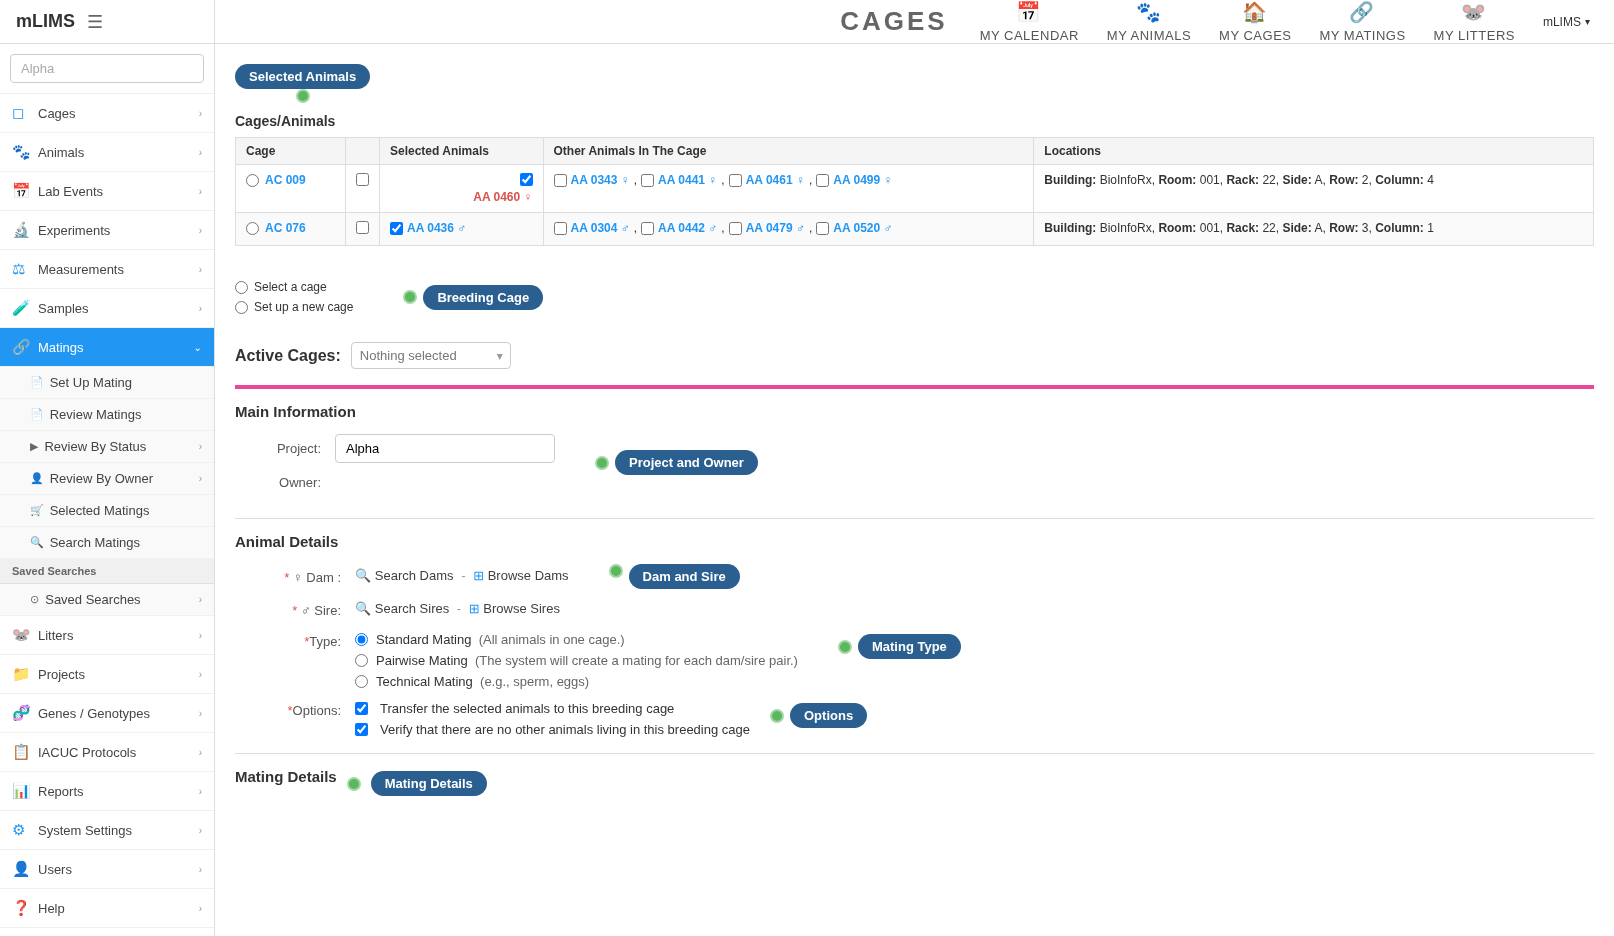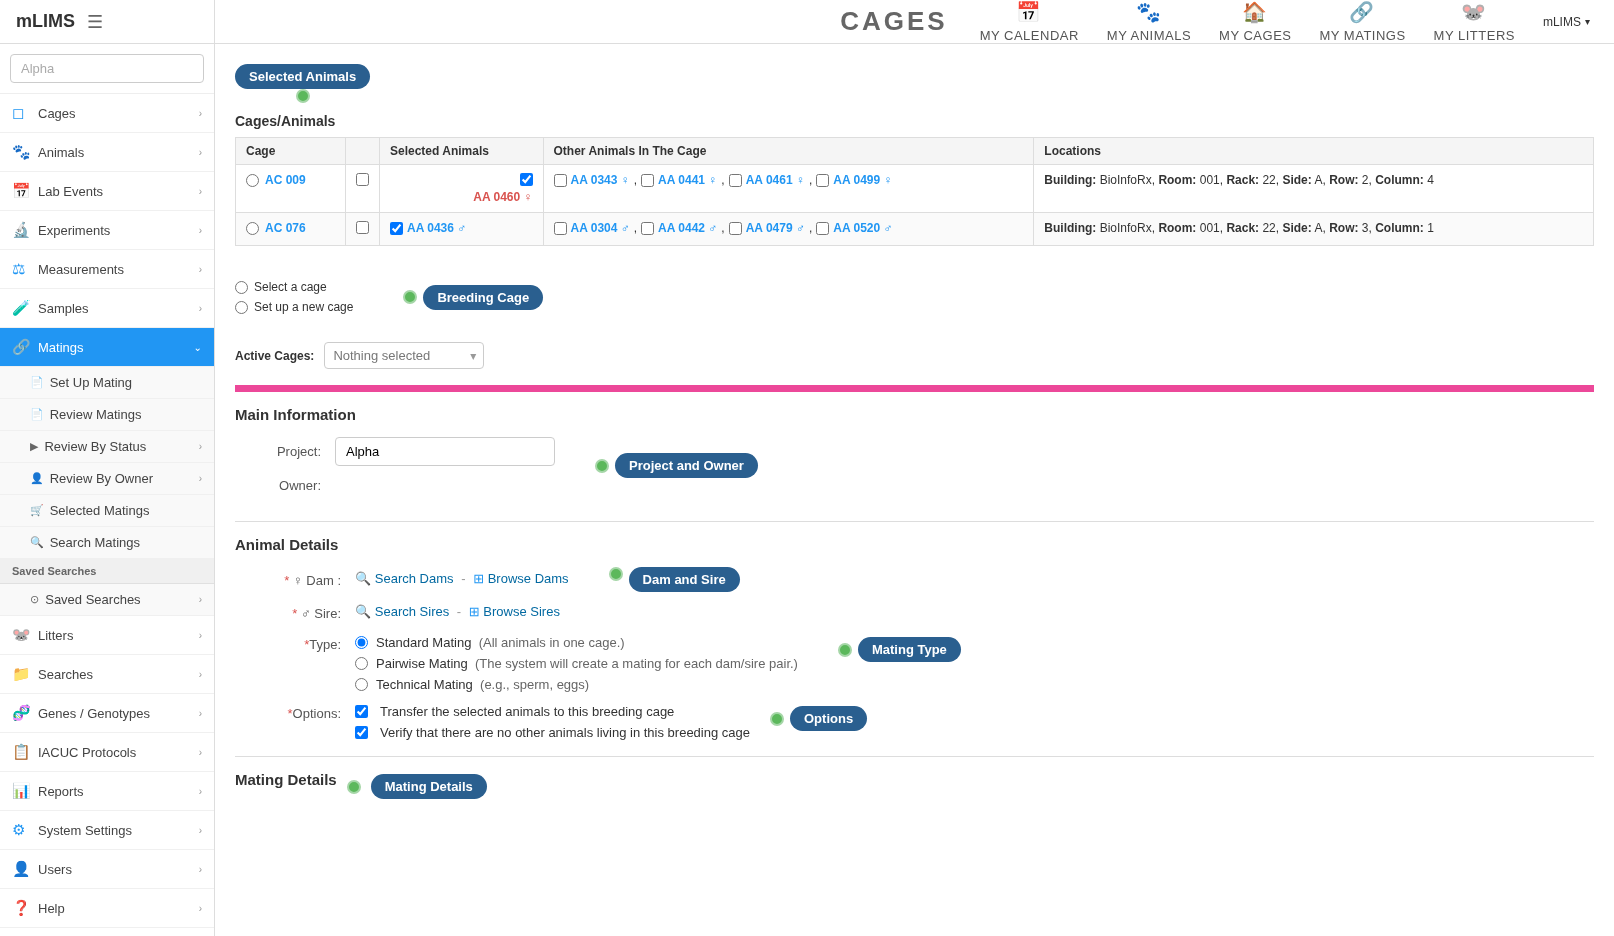--- a/index.html
+++ b/index.html
@@ -127,38 +127,38 @@
     .link-red { color: #d9534f; text-decoration: none; font-weight: bold; cursor: pointer; }
 
     .bold-text { font-weight: bold; }
 
     
     .radio-group { display: flex; flex-direction: column; gap: 6px; margin: 18px 0; }
     .radio-item { display: flex; align-items: center; gap: 6px; font-size: 12px; }
 
     
     .active-cages-row { display: flex; align-items: center; gap: 10px; margin-bottom: 16px; }
-    .active-cages-row label { font-weight: bold; font-size: 12px; }
+    .active-cages-row label { font-weight: bold; font-size: 16px; }
     .active-cages-select {
       padding: 5px 28px 5px 8px;
       border: 1px solid #ccc;
       border-radius: 4px;
       background: #fff;
       font-size: 13px;
       color: #777;
       appearance: none;
       min-width: 160px;
       cursor: pointer;
     }
     .select-wrapper { position: relative; display: inline-block; }
     .select-wrapper::after { content: "▾"; position: absolute; right: 8px; top: 50%; transform: translateY(-50%); color: #999; pointer-events: none; font-size: 12px; }
 
     
     .info-section {
-      border-top: 7px solid #ec4899;
+      border-top: 4px solid #ec4899;
       padding-top: 14px;
       margin-bottom: 16px;
     }
     .info-section-title {
       font-size: 15px;
       font-weight: bold;
       color: #333;
       margin-bottom: 14px;
     }
     .form-row {
@@ -201,21 +201,21 @@
     }
     .animal-label {
       width: 120px;
       text-align: right;
       padding-right: 14px;
       font-size: 13px;
       color: #555;
       padding-top: 2px;
     }
     .animal-content { flex: 1; }
-    .action-link { color: #0369a1; cursor: pointer; text-decoration: none; font-size: 13px; }
+    .action-link { color: #404040; cursor: pointer; text-decoration: none; font-size: 13px; }
     .separator { color: #999; margin: 0 4px; }
 
     
     .type-radio-group { display: flex; flex-direction: column; gap: 6px; }
     .type-radio-item { display: flex; align-items: center; gap: 8px; font-size: 13px; }
 
     
     .checkbox-group { display: flex; flex-direction: column; gap: 6px; }
     .checkbox-item { display: flex; align-items: center; gap: 12px; font-size: 13px; }
     .checkbox-item input[type=checkbox] { margin: 0; }
@@ -456,21 +456,21 @@
       <div class="item-left">
         <span class="item-icon">🐭</span>
         <span>Litters</span>
       </div>
       <span class="chevron">›</span>
     </div>
 
     <div class="sidebar-item">
       <div class="item-left">
         <span class="item-icon">📁</span>
-        <span>Searches</span>
+        <span>Projects</span>
       </div>
       <span class="chevron">›</span>
     </div>
 
     <div class="sidebar-item">
       <div class="item-left">
         <span class="item-icon">🧬</span>
         <span>Genes / Genotypes</span>
       </div>
       <span class="chevron">›</span>

